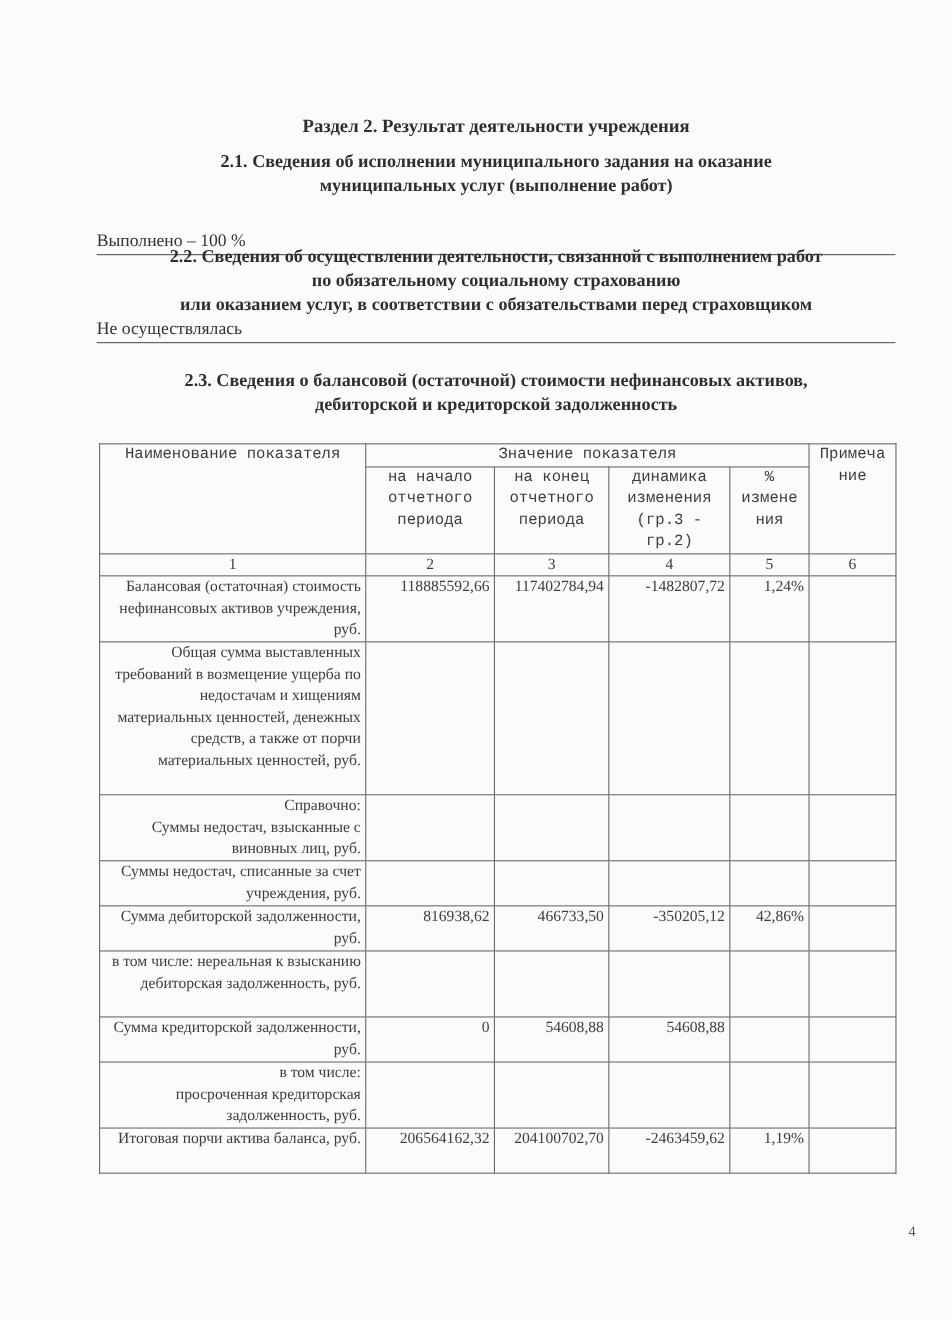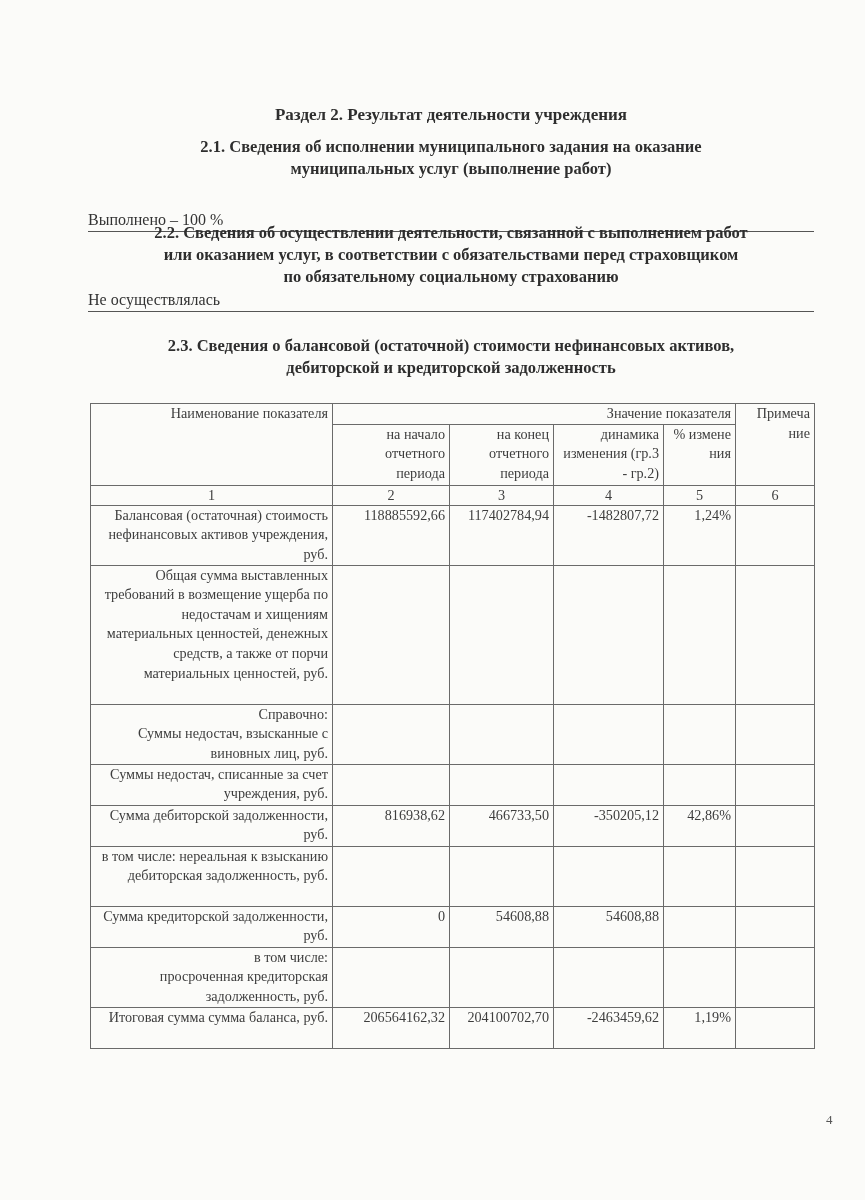--- a/index.html
+++ b/index.html
@@ -49,21 +49,22 @@
       line-height: 19.6px;
       color: #3d3d3d;
     }
     table.data td, table.data th {
       border: 1px solid #6a6a6a;
       padding: 0 4px;
       vertical-align: top;
       font-weight: normal;
     }
     table.data th {
-      text-align: right;
+      text-align: center;
+      font-family: Liberation Mono, monospace;
     }
     td.name {
       text-align: right;
       padding-left: 5px;
     }
     td.num {
       text-align: right;
       word-break: break-all;
     }
     td.colnum {
@@ -88,22 +89,22 @@
   </div>
 
   <div class="heading" style="top:136px;">
     <div>2.1. Сведения об исполнении муниципального задания на оказание</div>
     <div>муниципальных услуг (выполнение работ)</div>
   </div>
   <div class="answer-line" style="top:198px;margin-top:12px;">Выполнено – 100 %</div>
 
   <div class="heading" style="top:222px;">
     <div>2.2. Сведения об осуществлении деятельности, связанной с выполнением работ</div>
+    <div>по обязательному социальному страхованию</div>
     <div>или оказанием услуг, в соответствии с обязательствами перед страховщиком</div>
-    <div>по обязательному социальному страхованию</div>
   </div>
   <div class="answer-line" style="top:290px;">Не осуществлялась</div>
 
   <div class="heading" style="top:335px;">
     <div>2.3. Сведения о балансовой (остаточной) стоимости нефинансовых активов,</div>
     <div>дебиторской и кредиторской задолженность</div>
   </div>
 
   <table class="data">
     <colgroup>
@@ -207,21 +208,21 @@
         <div>просроченная кредиторская задолженность, руб.</div>
       </td>
       <td class="num"></td>
       <td class="num"></td>
       <td class="num"></td>
       <td class="num"></td>
       <td class="num"></td>
     </tr>
 
     <tr>
-      <td class="name" style="height:40px;">Итоговая сумма сумма баланса, руб.</td>
+      <td class="name" style="height:40px;">Итоговая порчи актива баланса, руб.</td>
       <td class="num">206564162,32</td>
       <td class="num">204100702,70</td>
       <td class="num">-2463459,62</td>
       <td class="num">1,19%</td>
       <td class="num"></td>
     </tr>
   </tbody>
     </table>
 
   <div class="page-number">4</div>

